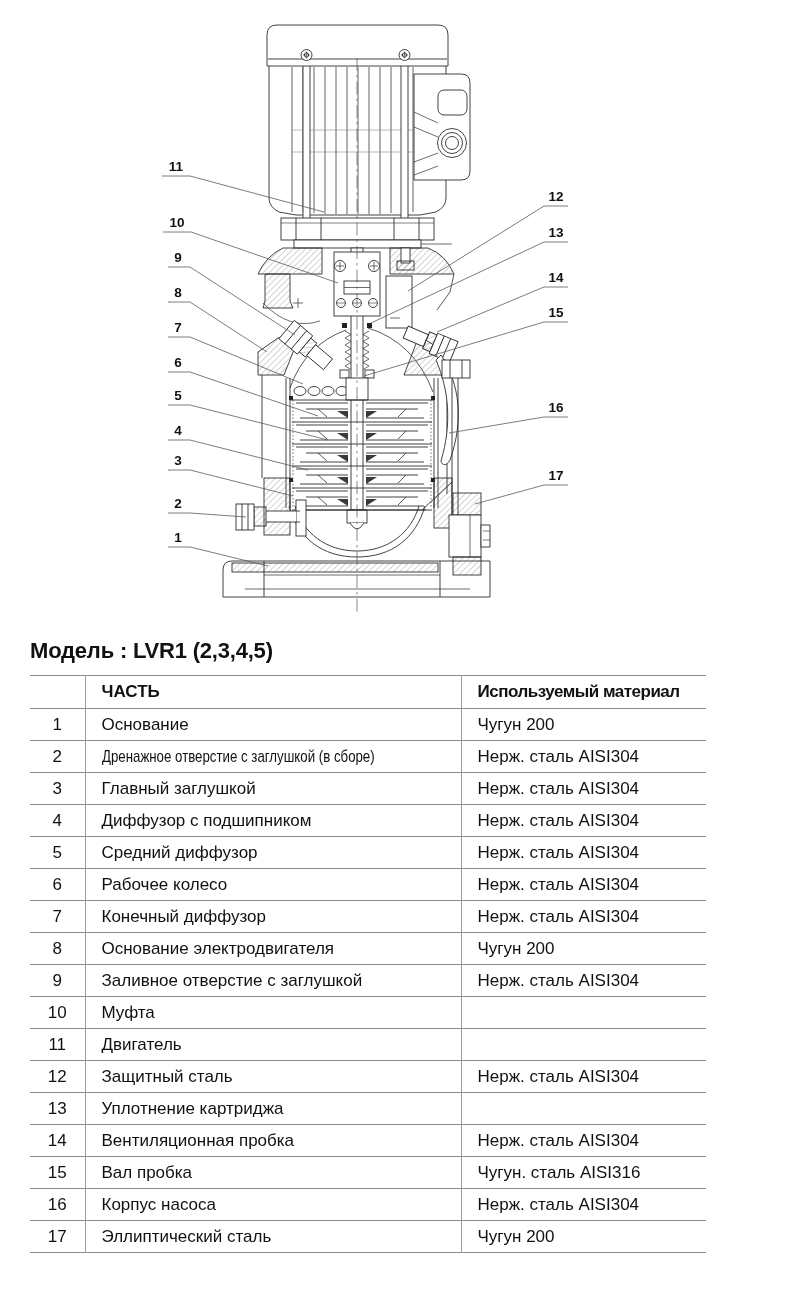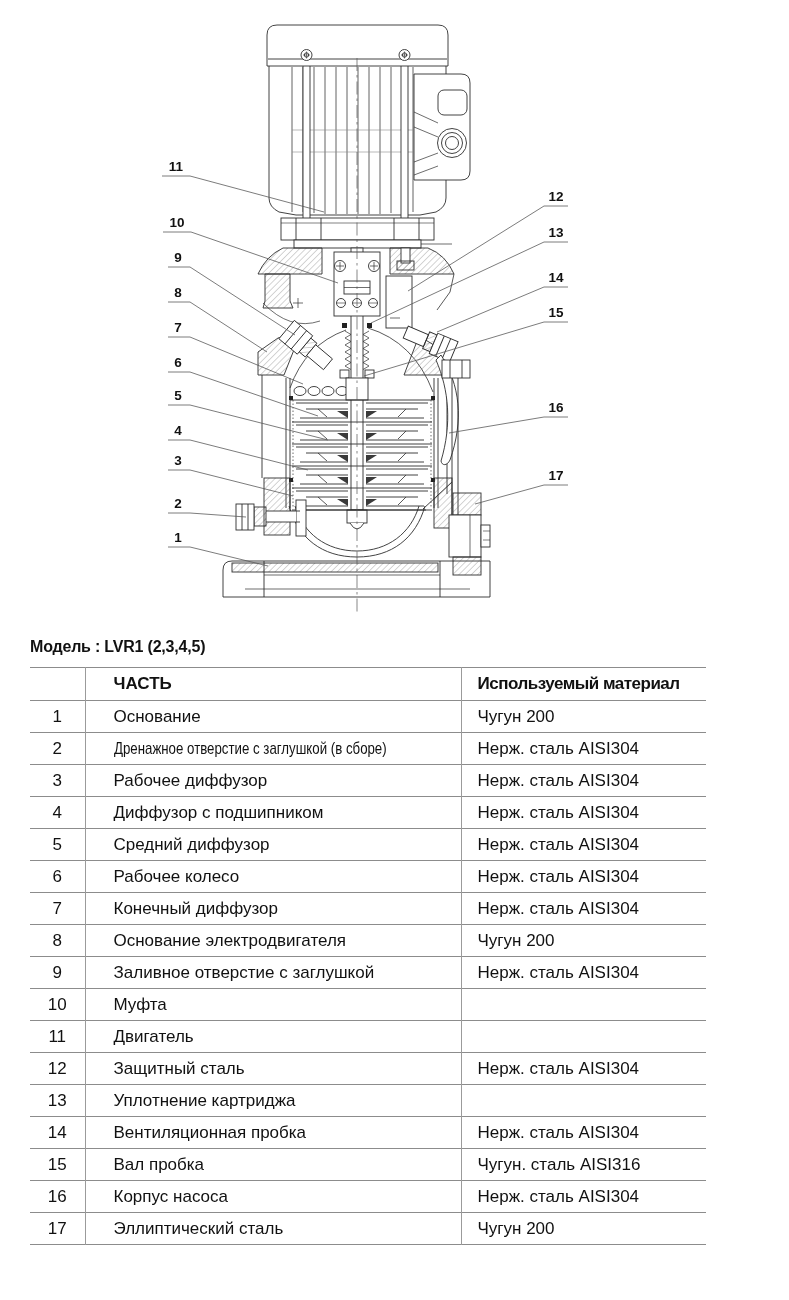--- a/index.html
+++ b/index.html
@@ -2,31 +2,31 @@
 <html><head>
 <meta charset="utf-8">
 <style>
   html,body{margin:0;padding:0;background:#fff;width:789px;height:1300px;overflow:hidden;
     font-family:"Liberation Sans",sans-serif;color:#111;}
   #page{position:relative;width:789px;height:1300px;background:#fff;}
   svg{display:block;}
   .co{fill:#111;stroke:none;font-family:"Liberation Sans",sans-serif;
       font-size:13.5px;font-weight:700;text-anchor:middle;}
   .ld{fill:none;stroke:#5a5a5a;stroke-width:0.8;}
-  #model-title{margin:6px 0 0 30px;font-size:16px;font-weight:700;letter-spacing:-0.2px;}
+  #model-title{margin:6px 0 0 30px;font-size:22px;font-weight:700;letter-spacing:-0.2px;}
   table{border-collapse:collapse;table-layout:fixed;width:676px;margin:11px 0 0 30px;
         font-size:17px;line-height:1.15;}
   col.c1{width:55px;} col.c2{width:376px;} col.c3{width:245px;}
   tr{border-top:1px solid #8c8c8c;}
   tr:last-child{border-bottom:1px solid #8c8c8c;}
   th,td{height:31px;padding:0;font-weight:400;vertical-align:middle;overflow:hidden;
         white-space:nowrap;}
   th{font-weight:700;text-align:left;height:32px;}
   .cell-num{text-align:center;}
-  .cell-part{padding-left:28px;}
+  .cell-part{padding-left:16px;}
   .cell-mat{padding-left:16px;border-left:1px solid #9b9b9b;}
   .vline{border-left:1px solid #9b9b9b;}
   th.cell-mat{letter-spacing:-0.5px;}
   .cell-part span{display:inline-block;}
   .cell-part span.cond{transform:scaleX(0.78);transform-origin:0 50%;}
 </style>
 </head>
 <body>
 
 <div id="page">
@@ -336,21 +336,21 @@
           <td class="cell-part vline"><span>Основание</span></td>
           <td class="cell-mat">Чугун 200</td>
         </tr>
   <tr>
           <td class="cell-num">2</td>
           <td class="cell-part vline"><span class="cond">Дренажное отверстие с заглушкой (в сборе)</span></td>
           <td class="cell-mat">Нерж. сталь AISI304</td>
         </tr>
   <tr>
           <td class="cell-num">3</td>
-          <td class="cell-part vline"><span>Рабочее диффузор</span></td>
+          <td class="cell-part vline"><span>Главный заглушкой</span></td>
           <td class="cell-mat">Нерж. сталь AISI304</td>
         </tr>
   <tr>
           <td class="cell-num">4</td>
           <td class="cell-part vline"><span>Диффузор с подшипником</span></td>
           <td class="cell-mat">Нерж. сталь AISI304</td>
         </tr>
   <tr>
           <td class="cell-num">5</td>
           <td class="cell-part vline"><span>Средний диффузор</span></td>

